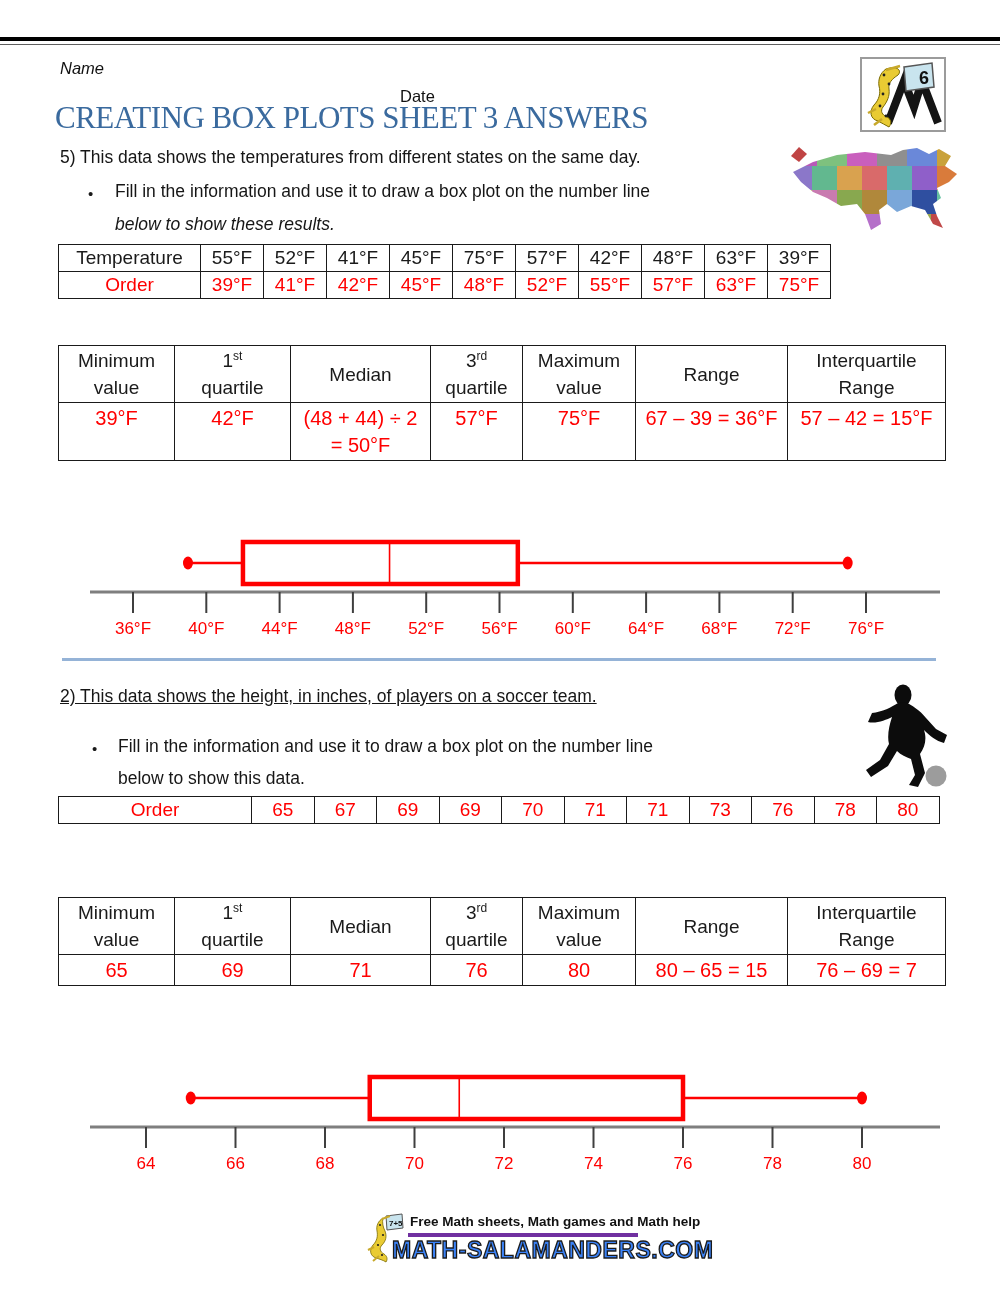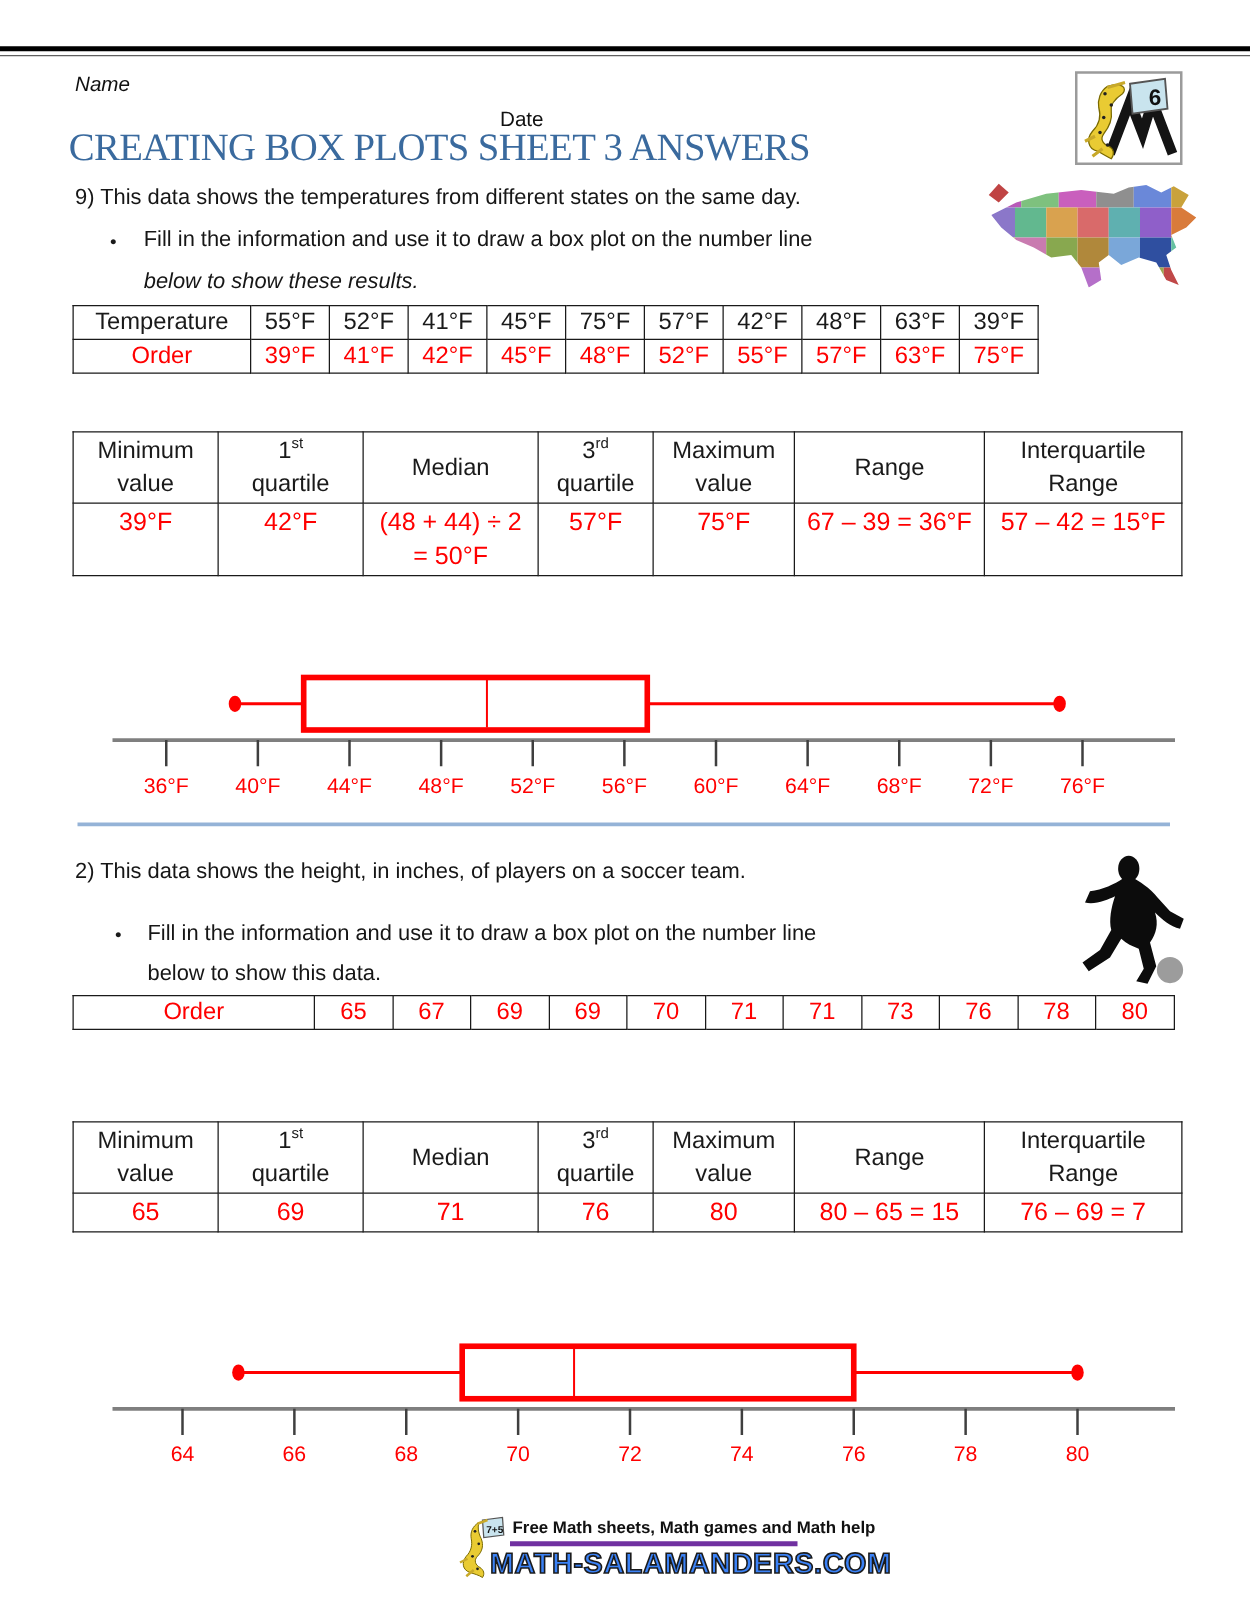--- a/index.html
+++ b/index.html
@@ -57,21 +57,21 @@
       <circle cx="27" cy="25" r="1.4" fill="#222"></circle>
     <circle cx="21" cy="35" r="1.4" fill="#222"></circle>
       <circle cx="18" cy="47" r="1.4" fill="#222"></circle>
     <circle cx="24" cy="57" r="1.4" fill="#222"></circle>
     <path d="M24,11 L38,7 M14,50 L6,54 M20,60 L12,66" stroke="#c8a92a" stroke-width="2.5" fill="none"></path>
   </svg>
 </div>
 
 <div class="abs page-title" style="left:55px;top:100px;">CREATING BOX PLOTS SHEET 3 ANSWERS</div>
 
-<div class="abs body-text" style="left:60px;top:147px;">9) This data shows the temperatures from different states on the same day.</div>
+<div class="abs body-text" style="left:60px;top:147px;">5) This data shows the temperatures from different states on the same day.</div>
 <div class="abs bullet-dot" style="left:88px;top:185px;">•</div>
 <div class="abs body-text" style="left:115px;top:181px;">Fill in the information and use it to draw a box plot on the number line</div>
 <div class="abs body-text" style="left:115px;top:214px;font-style:italic;">below to show these results.</div>
 
 <svg class="abs" style="left:787px;top:142px;" width="178" height="95" viewBox="0 0 178 95">
   <defs>
     <clipPath id="usclip">
       <path d="M6,30 L26,20 L50,13 L78,10 L104,13 L116,8 L130,6 L142,12 L152,7 L164,14 L158,24 L170,32 L162,40 L150,46 L154,56 L146,62 L150,74 L156,86 L146,82 L138,68 L124,64 L110,70 L100,62 L92,68 L94,82 L84,88 L78,72 L70,62 L54,64 L40,56 L26,50 L14,40 Z"></path>
     </clipPath>
   </defs>
@@ -219,21 +219,21 @@
     <line x1="127.975" y1="60" x2="182.95" y2="60" stroke="#FF0000" stroke-width="2.5"></line>
     <line x1="457.825" y1="60" x2="787.675" y2="60" stroke="#FF0000" stroke-width="2.5"></line>
     <ellipse cx="127.975" cy="60" rx="5" ry="6.5" fill="#FF0000"></ellipse>
     <ellipse cx="787.675" cy="60" rx="5" ry="6.5" fill="#FF0000"></ellipse>
     <rect x="182.95" y="39" width="274.875" height="42" fill="#ffffff" stroke="#FF0000" stroke-width="4.5"></rect>
     <line x1="329.55" y1="41" x2="329.55" y2="79" stroke="#FF0000" stroke-width="1.6"></line>
   </svg>
 
 <div class="abs divider" style="left:62px;top:658px;width:874px;"></div>
 
-<div class="abs body-text" style="left:60px;top:686px;">2) This data shows the height, in inches, of players on a soccer team.</div>
+<div class="abs body-text" style="left:60px;top:686px;text-decoration:underline;">2) This data shows the height, in inches, of players on a soccer team.</div>
 <div class="abs bullet-dot" style="left:92px;top:740px;">•</div>
 <div class="abs body-text" style="left:118px;top:736px;">Fill in the information and use it to draw a box plot on the number line</div>
 <div class="abs body-text" style="left:118px;top:768px;">below to show this data.</div>
 
 <svg class="abs" style="left:856px;top:684px;" width="100" height="105" viewBox="0 0 100 105">
   <circle cx="80" cy="92" r="10.5" fill="#9c9c9c"></circle>
   <ellipse cx="47" cy="11" rx="8.5" ry="10.5" fill="#0c0c0c"></ellipse>
   <path d="M42,19 C36,23 26,28 16,29 L12,38 C20,40 30,36 36,33 C33,42 31,52 33,60 L24,76 L10,86 L15,93 L32,82 L41,67 C45,71 50,73 55,75 L59,91 L53,101 L62,103 L69,89 L64,70 C69,63 71,55 68,46 C74,52 80,57 88,59 L91,51 L80,45 L70,34 C64,26 55,21 50,18 Z" fill="#0c0c0c"></path>
 </svg>
 

